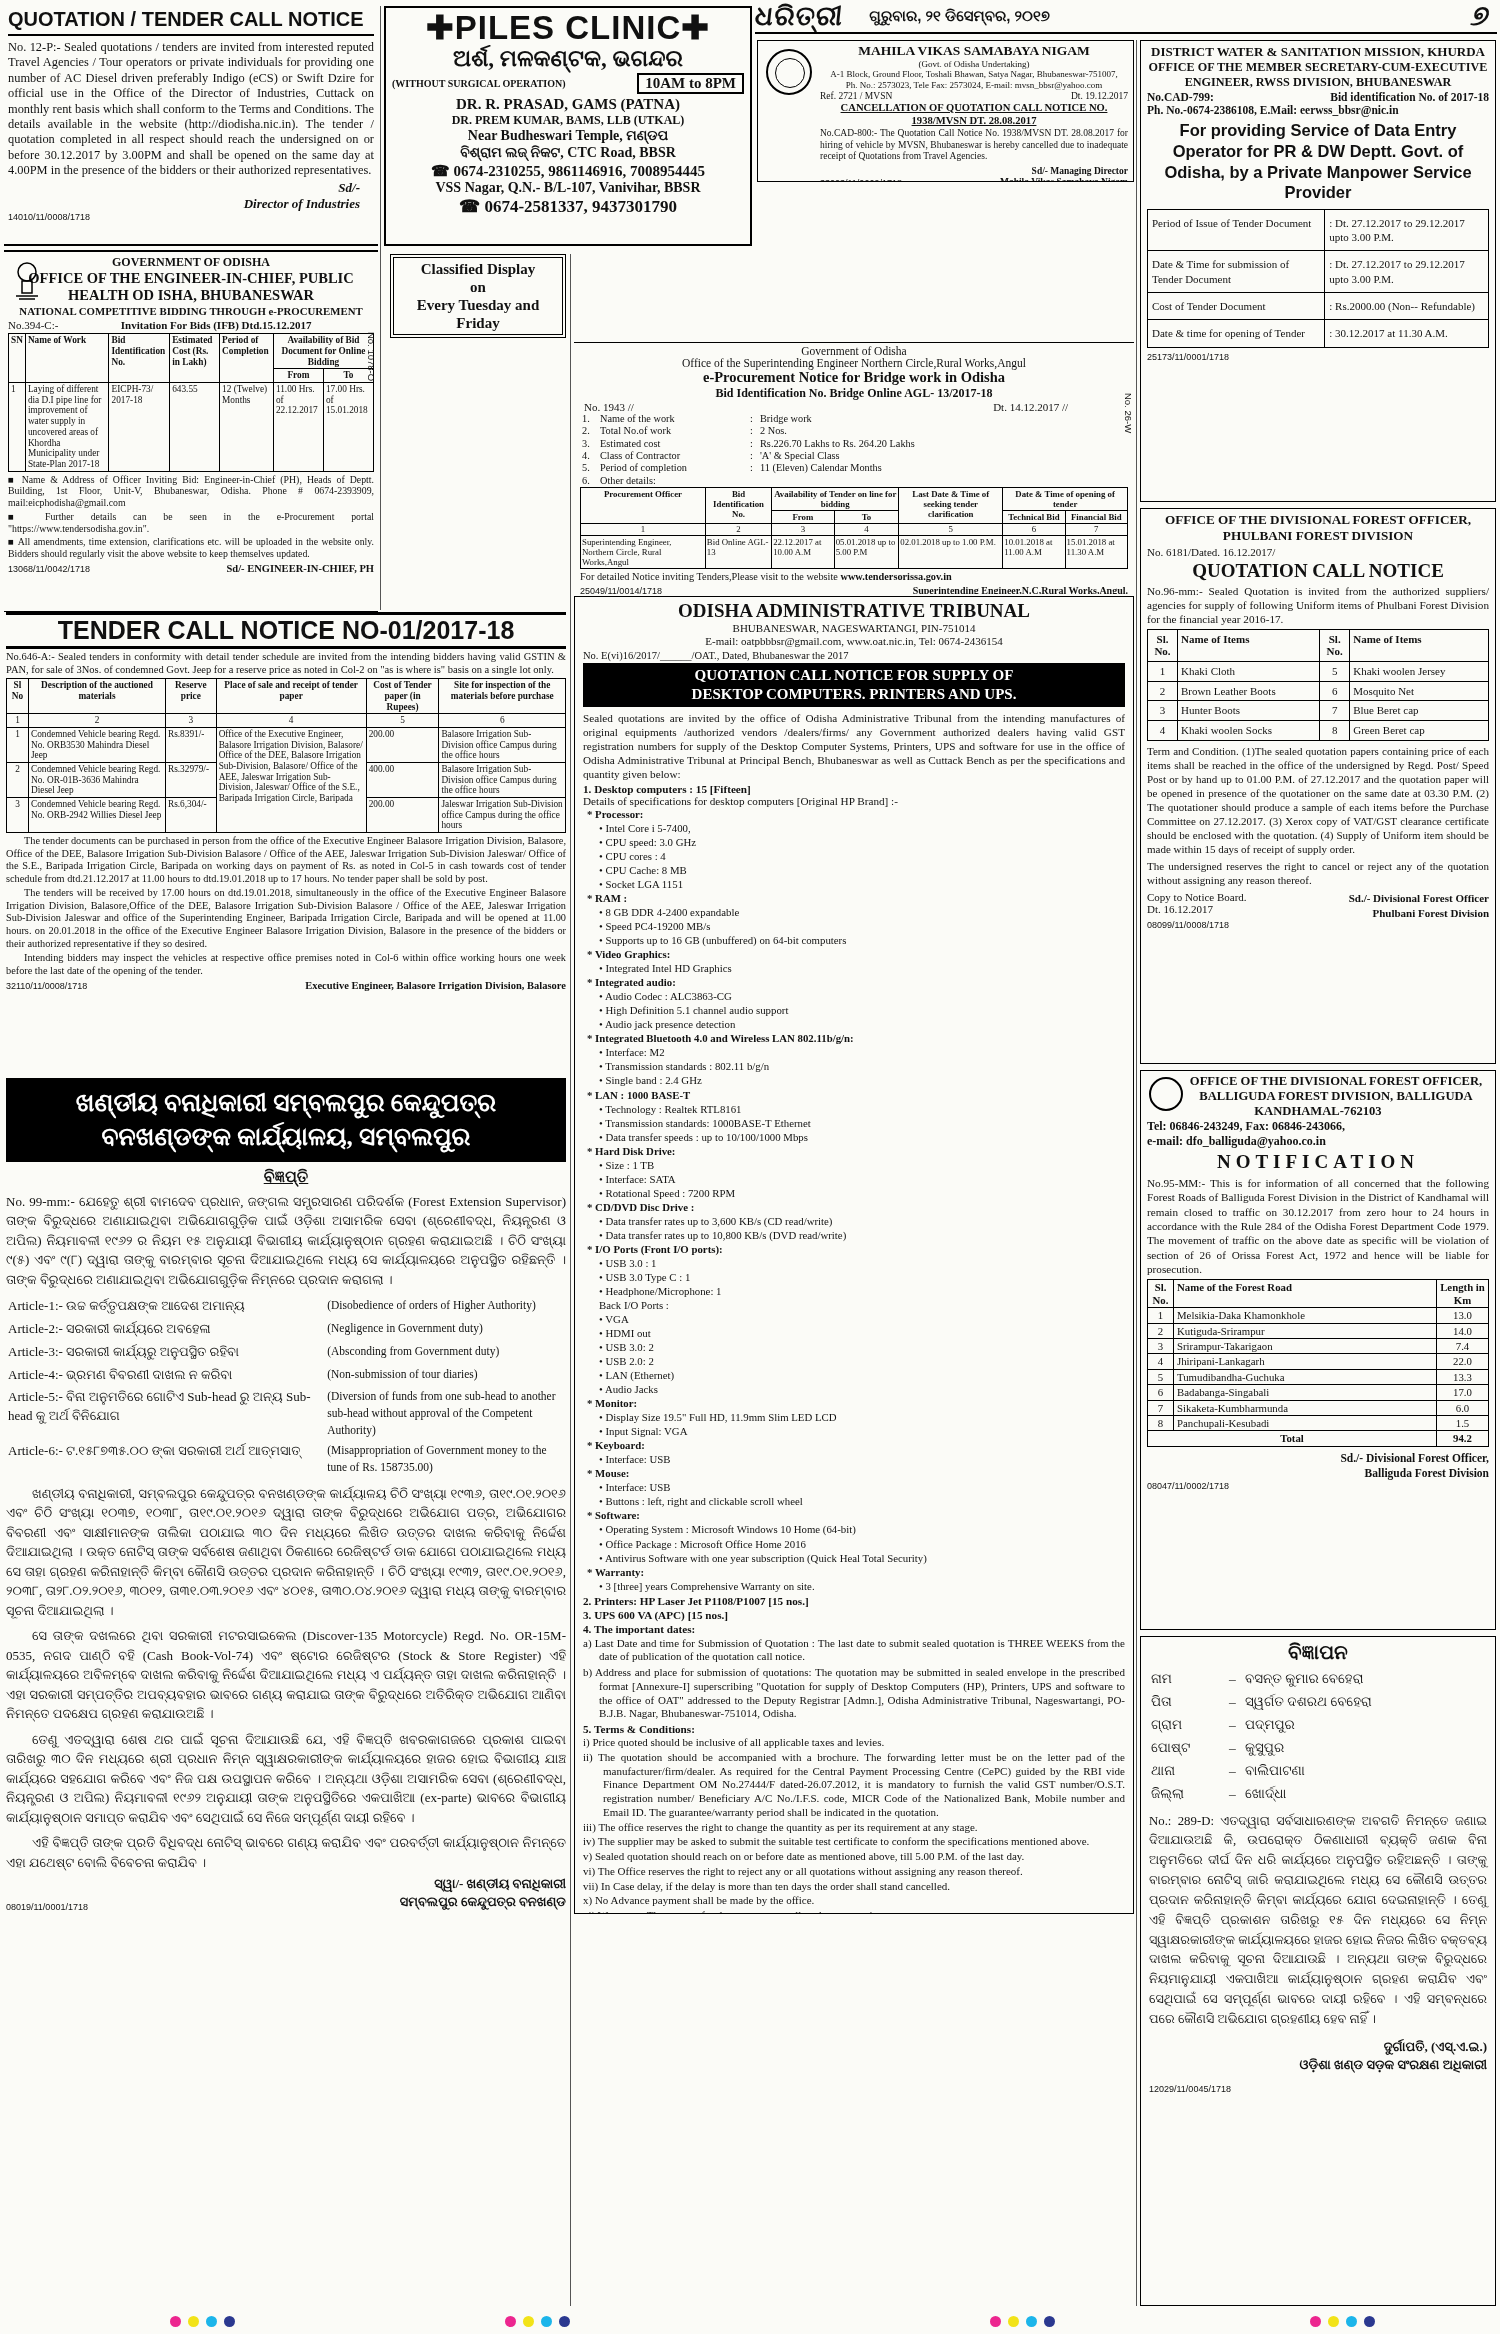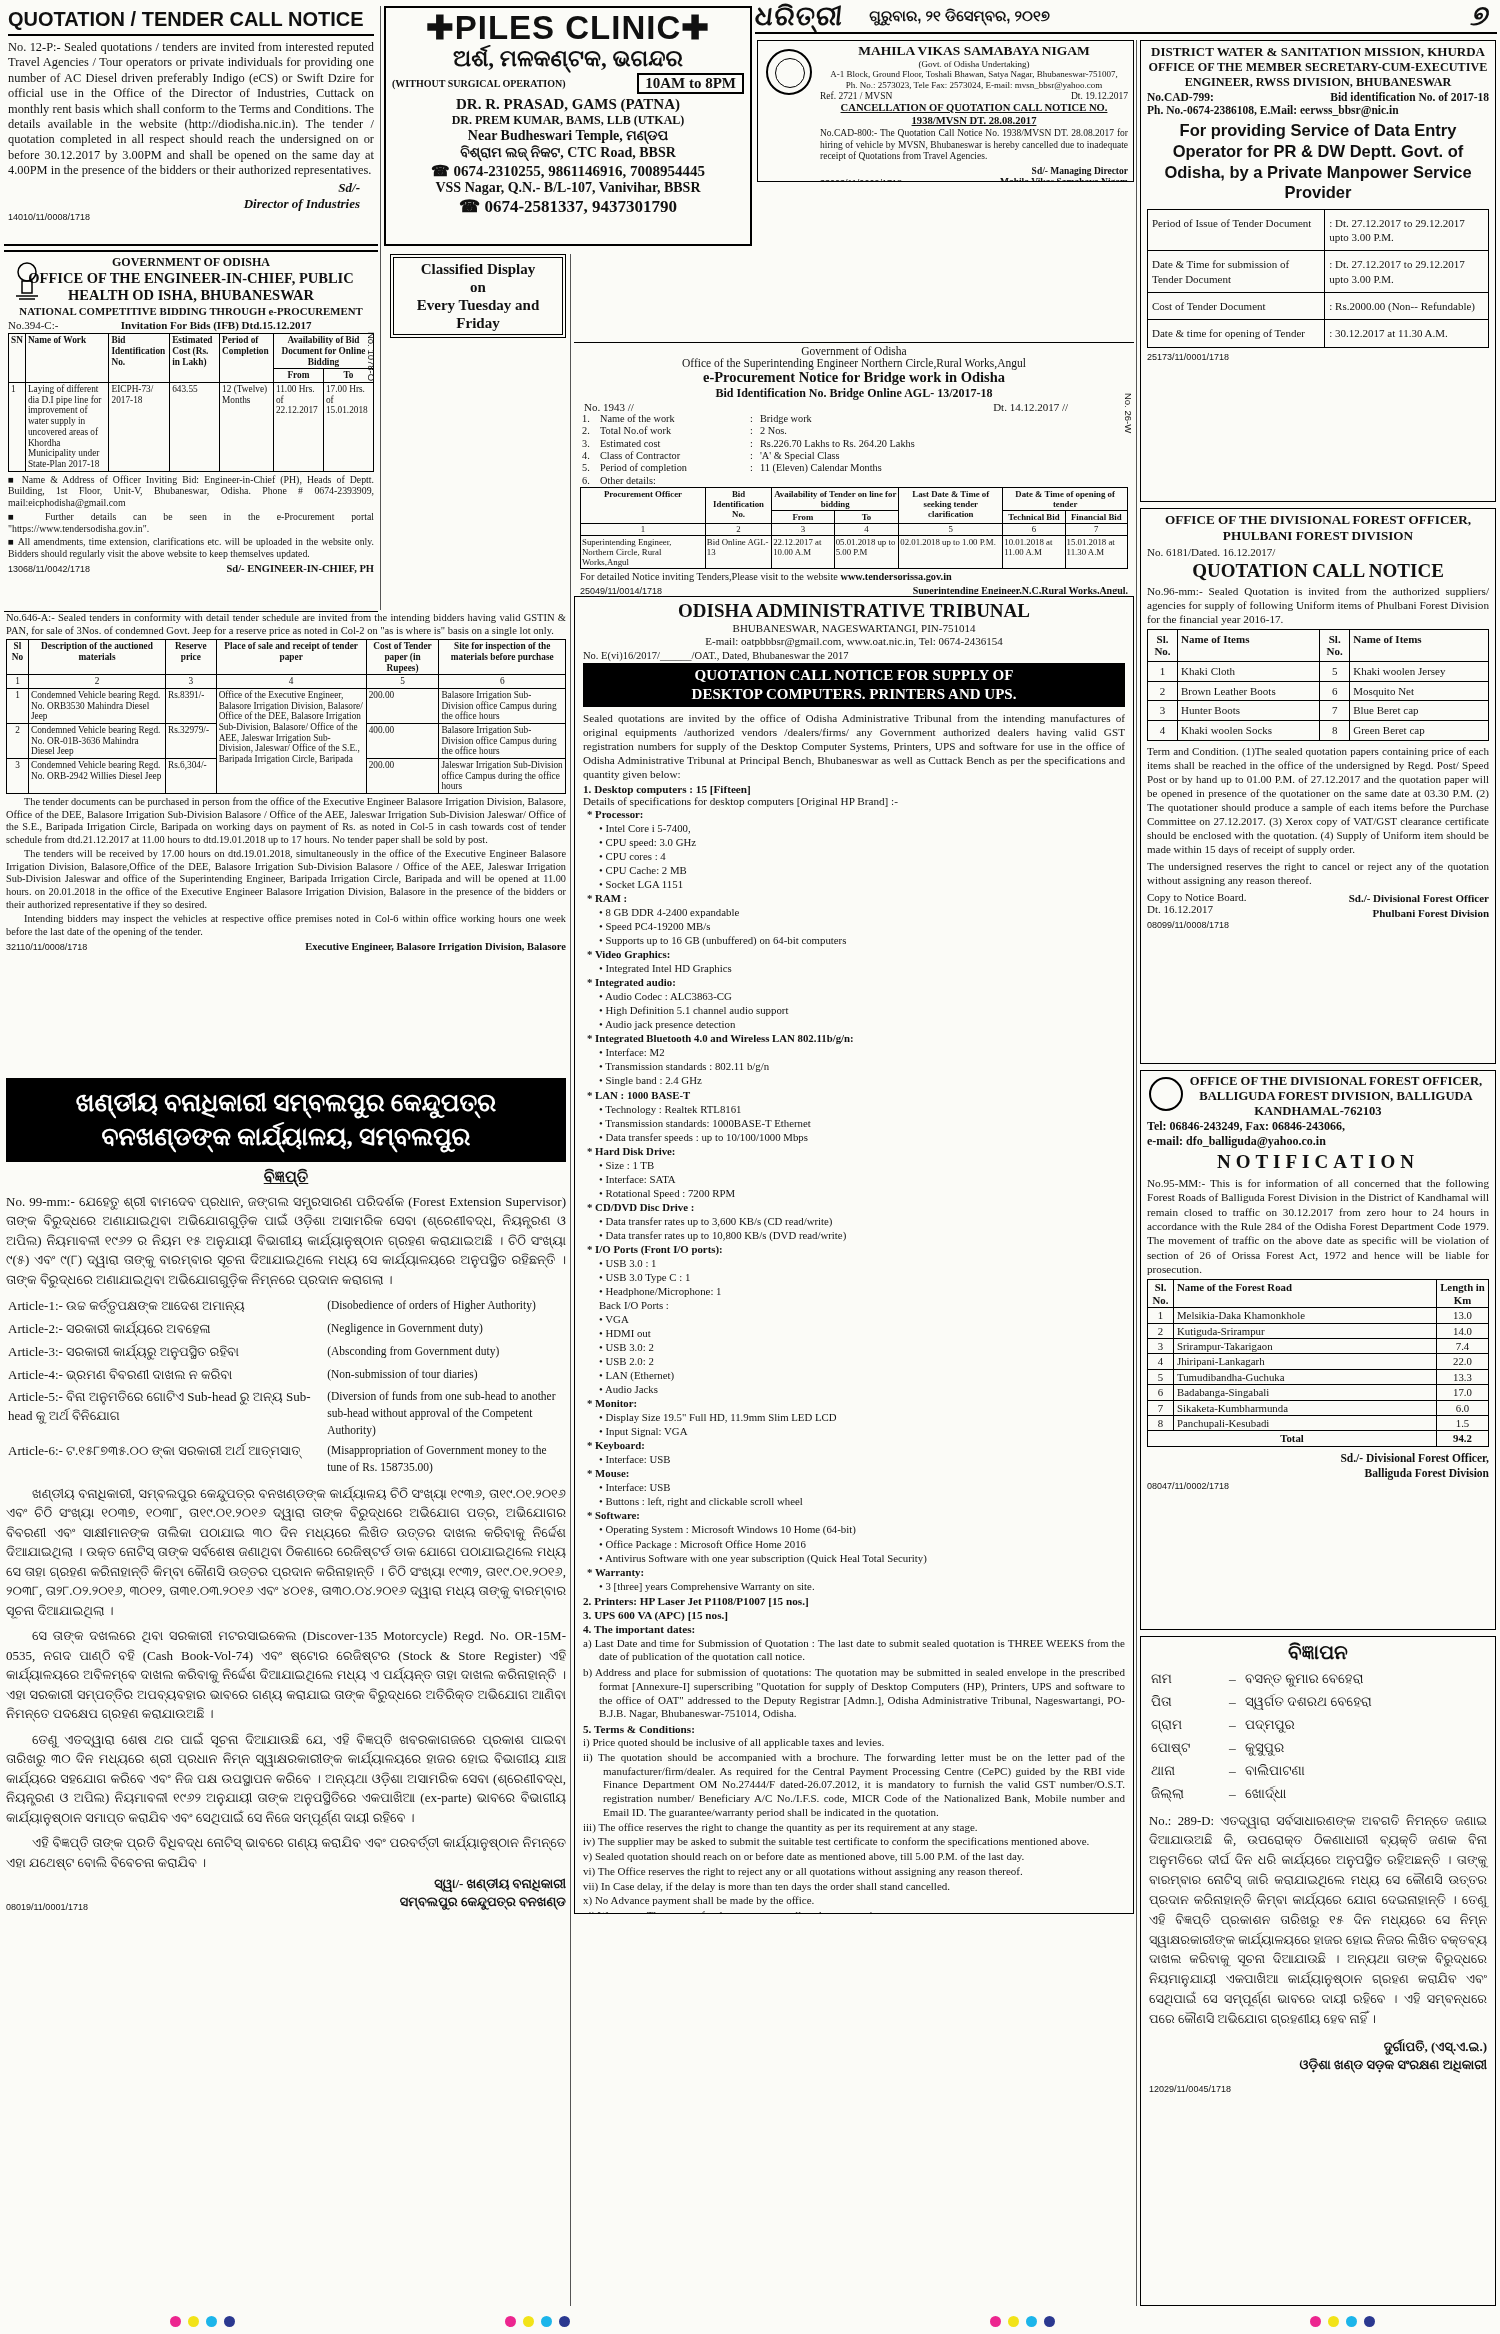--- a/index.html
+++ b/index.html
@@ -414,20 +414,21 @@
         </tbody>
     </table>
     <div class="br-foot"><span>For detailed Notice inviting Tenders,Please visit to the website </span><span class="b">www.tendersorissa.gov.in</span></div>
     <div class="coderow">
       <span class="code">25049/11/0014/1718</span>
       <span class="br-sig">Superintending Engineer,N.C,Rural Works,Angul.</span>
     </div>
   </div>
 
   <div class="sec balasore">
+    <div class="bal-title">TENDER CALL NOTICE NO-01/2017-18</div>
     <div class="bal-intro">No.646-A:-  Sealed tenders in conformity with detail tender schedule are invited from the intending bidders having valid GSTIN &amp; PAN, for sale of 3Nos. of condemned Govt. Jeep for a reserve price as noted in Col-2 on "as is where is" basis on a single lot only.</div>
     <table class="t bal-t">
       <thead>
         <tr>
           <td class="b c">Sl No</td>
           <td class="b c">Description of the auctioned materials</td>
           <td class="b c">Reserve price</td>
           <td class="b c">Place of sale and receipt of tender paper</td>
           <td class="b c">Cost of Tender paper (in Rupees)</td>
           <td class="b c">Site for inspection of the materials before purchase</td>
@@ -534,21 +535,21 @@
       <div>DESKTOP COMPUTERS. PRINTERS AND UPS.</div>
     </div>
     <div class="oat-intro">Sealed quotations are invited by the office of Odisha Administrative Tribunal from the intending manufactures of original equipments /authorized vendors /dealers/firms/ any Government authorized dealers having valid GST registration numbers for supply of the Desktop Computer Systems, Printers, UPS and software for use in the office of Odisha Administrative Tribunal at Principal Bench, Bhubaneswar as well as Cuttack Bench as per the specifications and quantity given below:</div>
     <div class="oat-item">1.      Desktop computers : 15 [Fifteen]</div>
     <div class="oat-plain">Details of specifications for desktop computers [Original HP Brand] :-</div>
     <div class="spec">
         <div class="b">* Processor:</div>
         <div>• Intel Core i 5-7400,</div>
         <div>• CPU speed: 3.0 GHz</div>
         <div>• CPU cores : 4</div>
-        <div>• CPU Cache: 2 MB</div>
+        <div>• CPU Cache: 8 MB</div>
         <div>• Socket LGA 1151</div>
         <div class="b">* RAM :</div>
         <div>• 8 GB DDR 4-2400 expandable</div>
         <div>• Speed PC4-19200 MB/s</div>
         <div>• Supports up to 16 GB (unbuffered) on 64-bit computers</div>
         <div class="b">* Video Graphics:</div>
         <div>• Integrated Intel HD Graphics</div>
         <div class="b">* Integrated audio:</div>
         <div>• Audio Codec : ALC3863-CG</div>
         <div>• High Definition 5.1 channel audio support</div>

